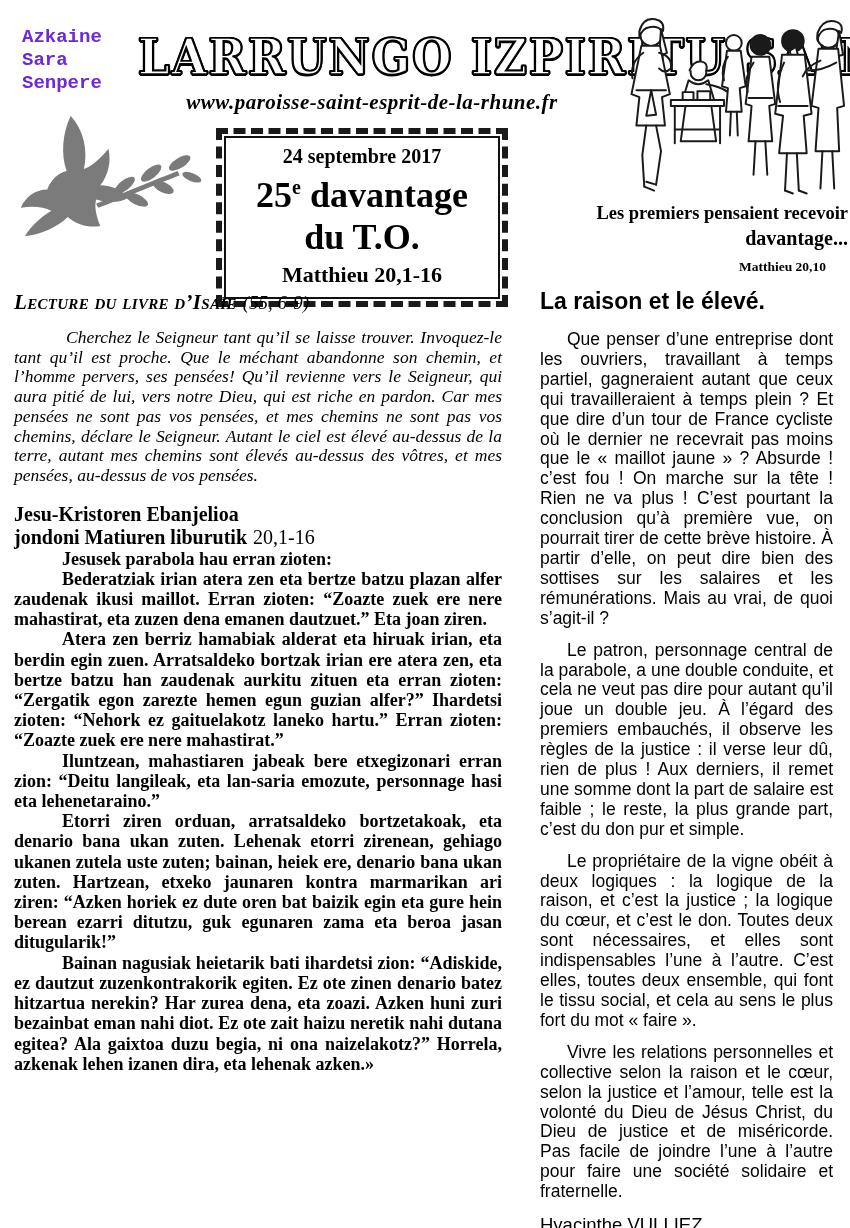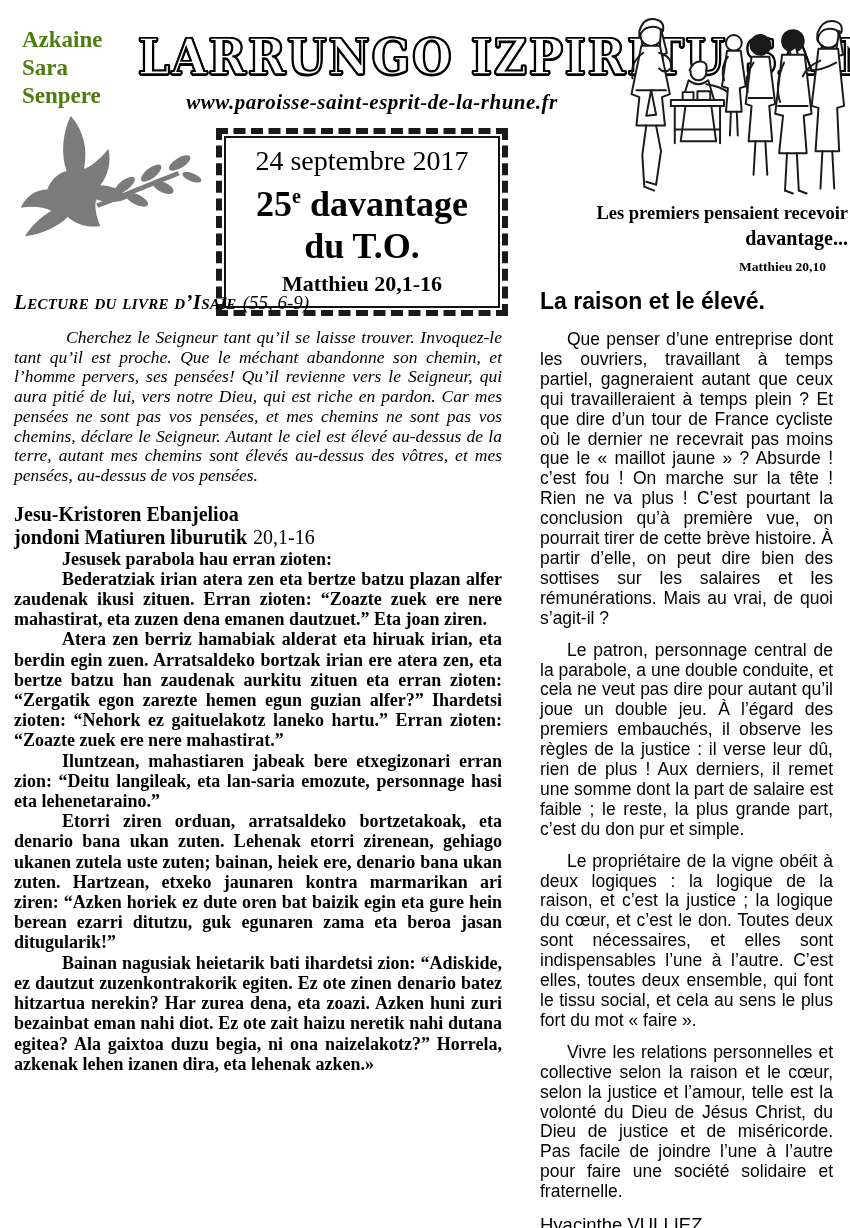--- a/index.html
+++ b/index.html
@@ -6,22 +6,22 @@
   html,body { background:#e8e8e8; }
   .page {
     position:relative; width:850px; height:1228px;
     background:#ffffff; overflow:hidden; margin:0 auto;
     font-family:"Liberation Serif", serif; color:#000;
   }
 
   
   .towns {
     position:absolute; left:22px; top:26px; width:140px;
-    font-family:Liberation Serif, serif;
-    font-weight:700; font-size:23px; line-height:1.22; color:#4d7c0f;
+    font-family:Liberation Mono, monospace;
+    font-weight:700; font-size:19px; line-height:1.22; color:#6d28d9;
   }
   .main-title {
     position:absolute; left:138px; top:26px; width:468px; height:66px;
     font-family:"DejaVu Serif", serif;
     font-weight:700; font-size:45px; line-height:64px;
     text-align:center; letter-spacing:2px; white-space:nowrap;
     color:#ffffff;
     -webkit-text-stroke:1.6px #000;
     text-shadow:-1.5px 0 #000, 1.5px 0 #000, 0 -1.5px #000, 0 1.5px #000,
                 -1px -1px #000, 1px 1px #000, -1px 1px #000, 1px -1px #000;
@@ -36,21 +36,21 @@
   .dove-wrap { position:absolute; left:12px; top:110px; width:205px; height:168px; }
 
   
   .date-box {
     position:absolute; left:216px; top:128px; width:292px;
     border:6px dashed #1a1a1a; padding:2px; background:#fff;
   }
   .date-box-inner {
     border:2px solid #111; padding:7px 6px 9px 6px; text-align:center;
   }
-  .date-line  { font-weight:400; font-size:28px; }
+  .date-line  { font-weight:700; font-size:20px; }
   .sunday-line{ font-size:36px; margin:6px 0 4px 0; font-weight:600; }
   .sunday-line sup { font-size:20px; vertical-align:super; line-height:0; }
   .sunday-rest { margin-left:9px; }
   .gospel-ref-line { font-weight:700; font-size:22px; }
 
   
   .illus-wrap { position:absolute; left:600px; top:0px; width:248px; height:202px; }
   .illus-wrap svg { stroke:#1a1a1a; stroke-width:2; fill:#fff;
                     stroke-linejoin:round; stroke-linecap:round; }
   .caption {
@@ -195,21 +195,21 @@
   </div>
 
   <div class="col-left">
     <div class="reading-head"><span class="sc">Lecture du livre d’Isaïe</span><span class="ref">(55, 6-9)</span></div>
     <p class="isaiah">Cherchez le Seigneur tant qu’il se laisse trouver. Invoquez-le tant qu’il est proche. Que le méchant abandonne son chemin, et l’homme pervers, ses pensées! Qu’il revienne vers le Seigneur, qui aura pitié de lui, vers notre Dieu, qui est riche en pardon. Car mes pensées ne sont pas vos pensées, et mes chemins ne sont pas vos chemins, déclare le Seigneur. Autant le ciel est élevé au-dessus de la terre, autant mes chemins sont élevés au-dessus des vôtres, et mes pensées, au-dessus de vos pensées.</p>
     <div class="gospel-head">
       <div>Jesu-Kristoren Ebanjelioa</div>
       <div><span>jondoni Matiuren liburutik</span><span class="ref">20,1-16</span></div>
     </div>
     <p class="gospel first">Jesusek parabola hau erran zioten:</p>
-    <p class="gospel">Bederatziak irian atera zen eta bertze batzu plazan alfer zaudenak ikusi zituen. Erran zioten: “Zoazte zuek ere nere mahastirat, eta zuzen dena emanen dautzuet.” Eta joan ziren.</p>
+    <p class="gospel">Bederatziak irian atera zen eta bertze batzu plazan alfer zaudenak ikusi maillot. Erran zioten: “Zoazte zuek ere nere mahastirat, eta zuzen dena emanen dautzuet.” Eta joan ziren.</p>
     <p class="gospel">Atera zen berriz hamabiak alderat eta hiruak irian, eta berdin egin zuen. Arratsaldeko bortzak irian ere atera zen, eta bertze batzu han zaudenak aurkitu zituen eta erran zioten: “Zergatik egon zarezte hemen egun guzian alfer?” Ihardetsi zioten: “Nehork ez gaituelakotz laneko hartu.” Erran zioten: “Zoazte zuek ere nere mahastirat.”</p>
     <p class="gospel">Iluntzean, mahastiaren jabeak bere etxegizonari erran zion: “Deitu langileak, eta lan-saria emozute, personnage hasi eta lehenetaraino.”</p>
     <p class="gospel">Etorri ziren orduan, arratsaldeko bortzetakoak, eta denario bana ukan zuten. Lehenak etorri zirenean, gehiago ukanen zutela uste zuten; bainan, heiek ere, denario bana ukan zuten. Hartzean, etxeko jaunaren kontra marmarikan ari ziren: “Azken horiek ez dute oren bat baizik egin eta gure hein berean ezarri ditutzu, guk egunaren zama eta beroa jasan ditugularik!”</p>
     <p class="gospel">Bainan nagusiak heietarik bati ihardetsi zion: “Adiskide, ez dautzut zuzenkontrakorik egiten. Ez ote zinen denario batez hitzartua nerekin? Har zurea dena, eta zoazi. Azken huni zuri bezainbat eman nahi diot. Ez ote zait haizu neretik nahi dutana egitea? Ala gaixtoa duzu begia, ni ona naizelakotz?” Horrela, azkenak lehen izanen dira, eta lehenak azken.»</p>
   </div>
 
   <div class="col-right">
     <div class="article-title">La raison et le élevé.</div>
     <p class="fr-p">Que penser d’une entreprise dont les ouvriers, travaillant à temps partiel, gagneraient autant que ceux qui travailleraient à temps plein ? Et que dire d’un tour de France cycliste où le dernier ne recevrait pas moins que le « maillot jaune » ? Absurde ! c’est fou ! On marche sur la tête ! Rien ne va plus ! C’est pourtant la conclusion qu’à première vue, on pourrait tirer de cette brève histoire. À partir d’elle, on peut dire bien des sottises sur les salaires et les rémunérations. Mais au vrai, de quoi s’agit-il ?</p>
     <p class="fr-p">Le patron, personnage central de la parabole, a une double conduite, et cela ne veut pas dire pour autant qu’il joue un double jeu. À l’égard des premiers embauchés, il observe les règles de la justice : il verse leur dû, rien de plus ! Aux derniers, il remet une somme dont la part de salaire est faible ; le reste, la plus grande part, c’est du don pur et simple.</p>

